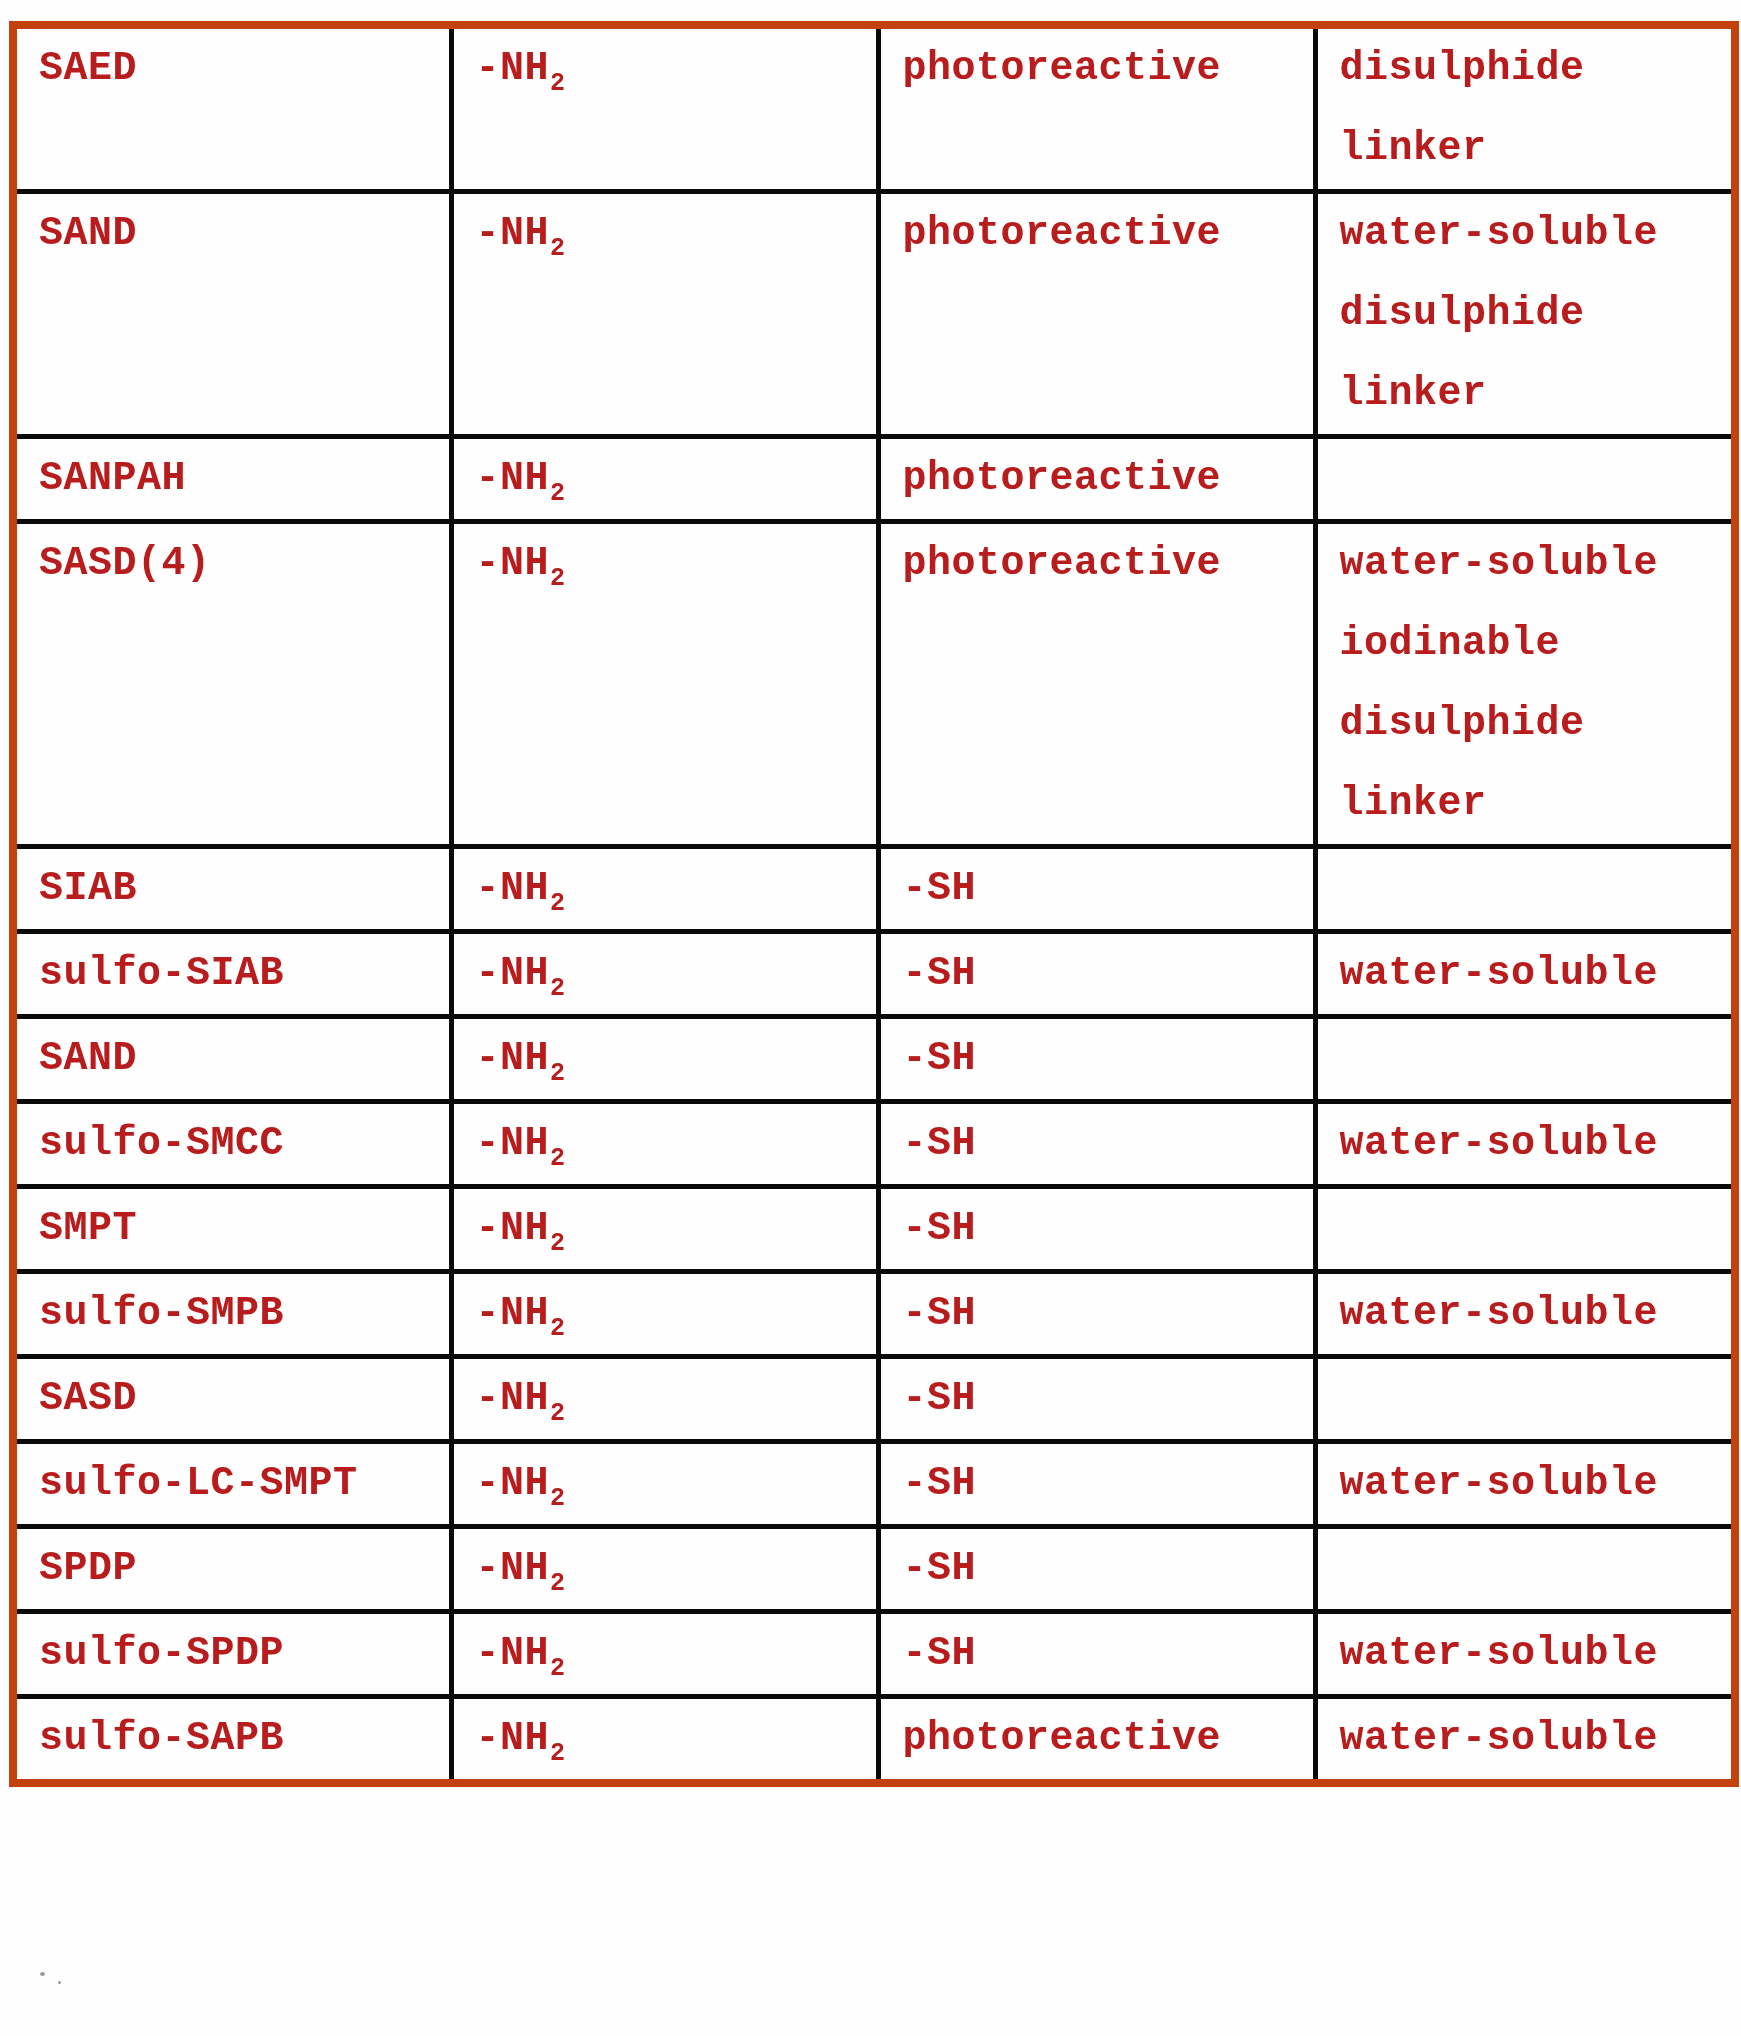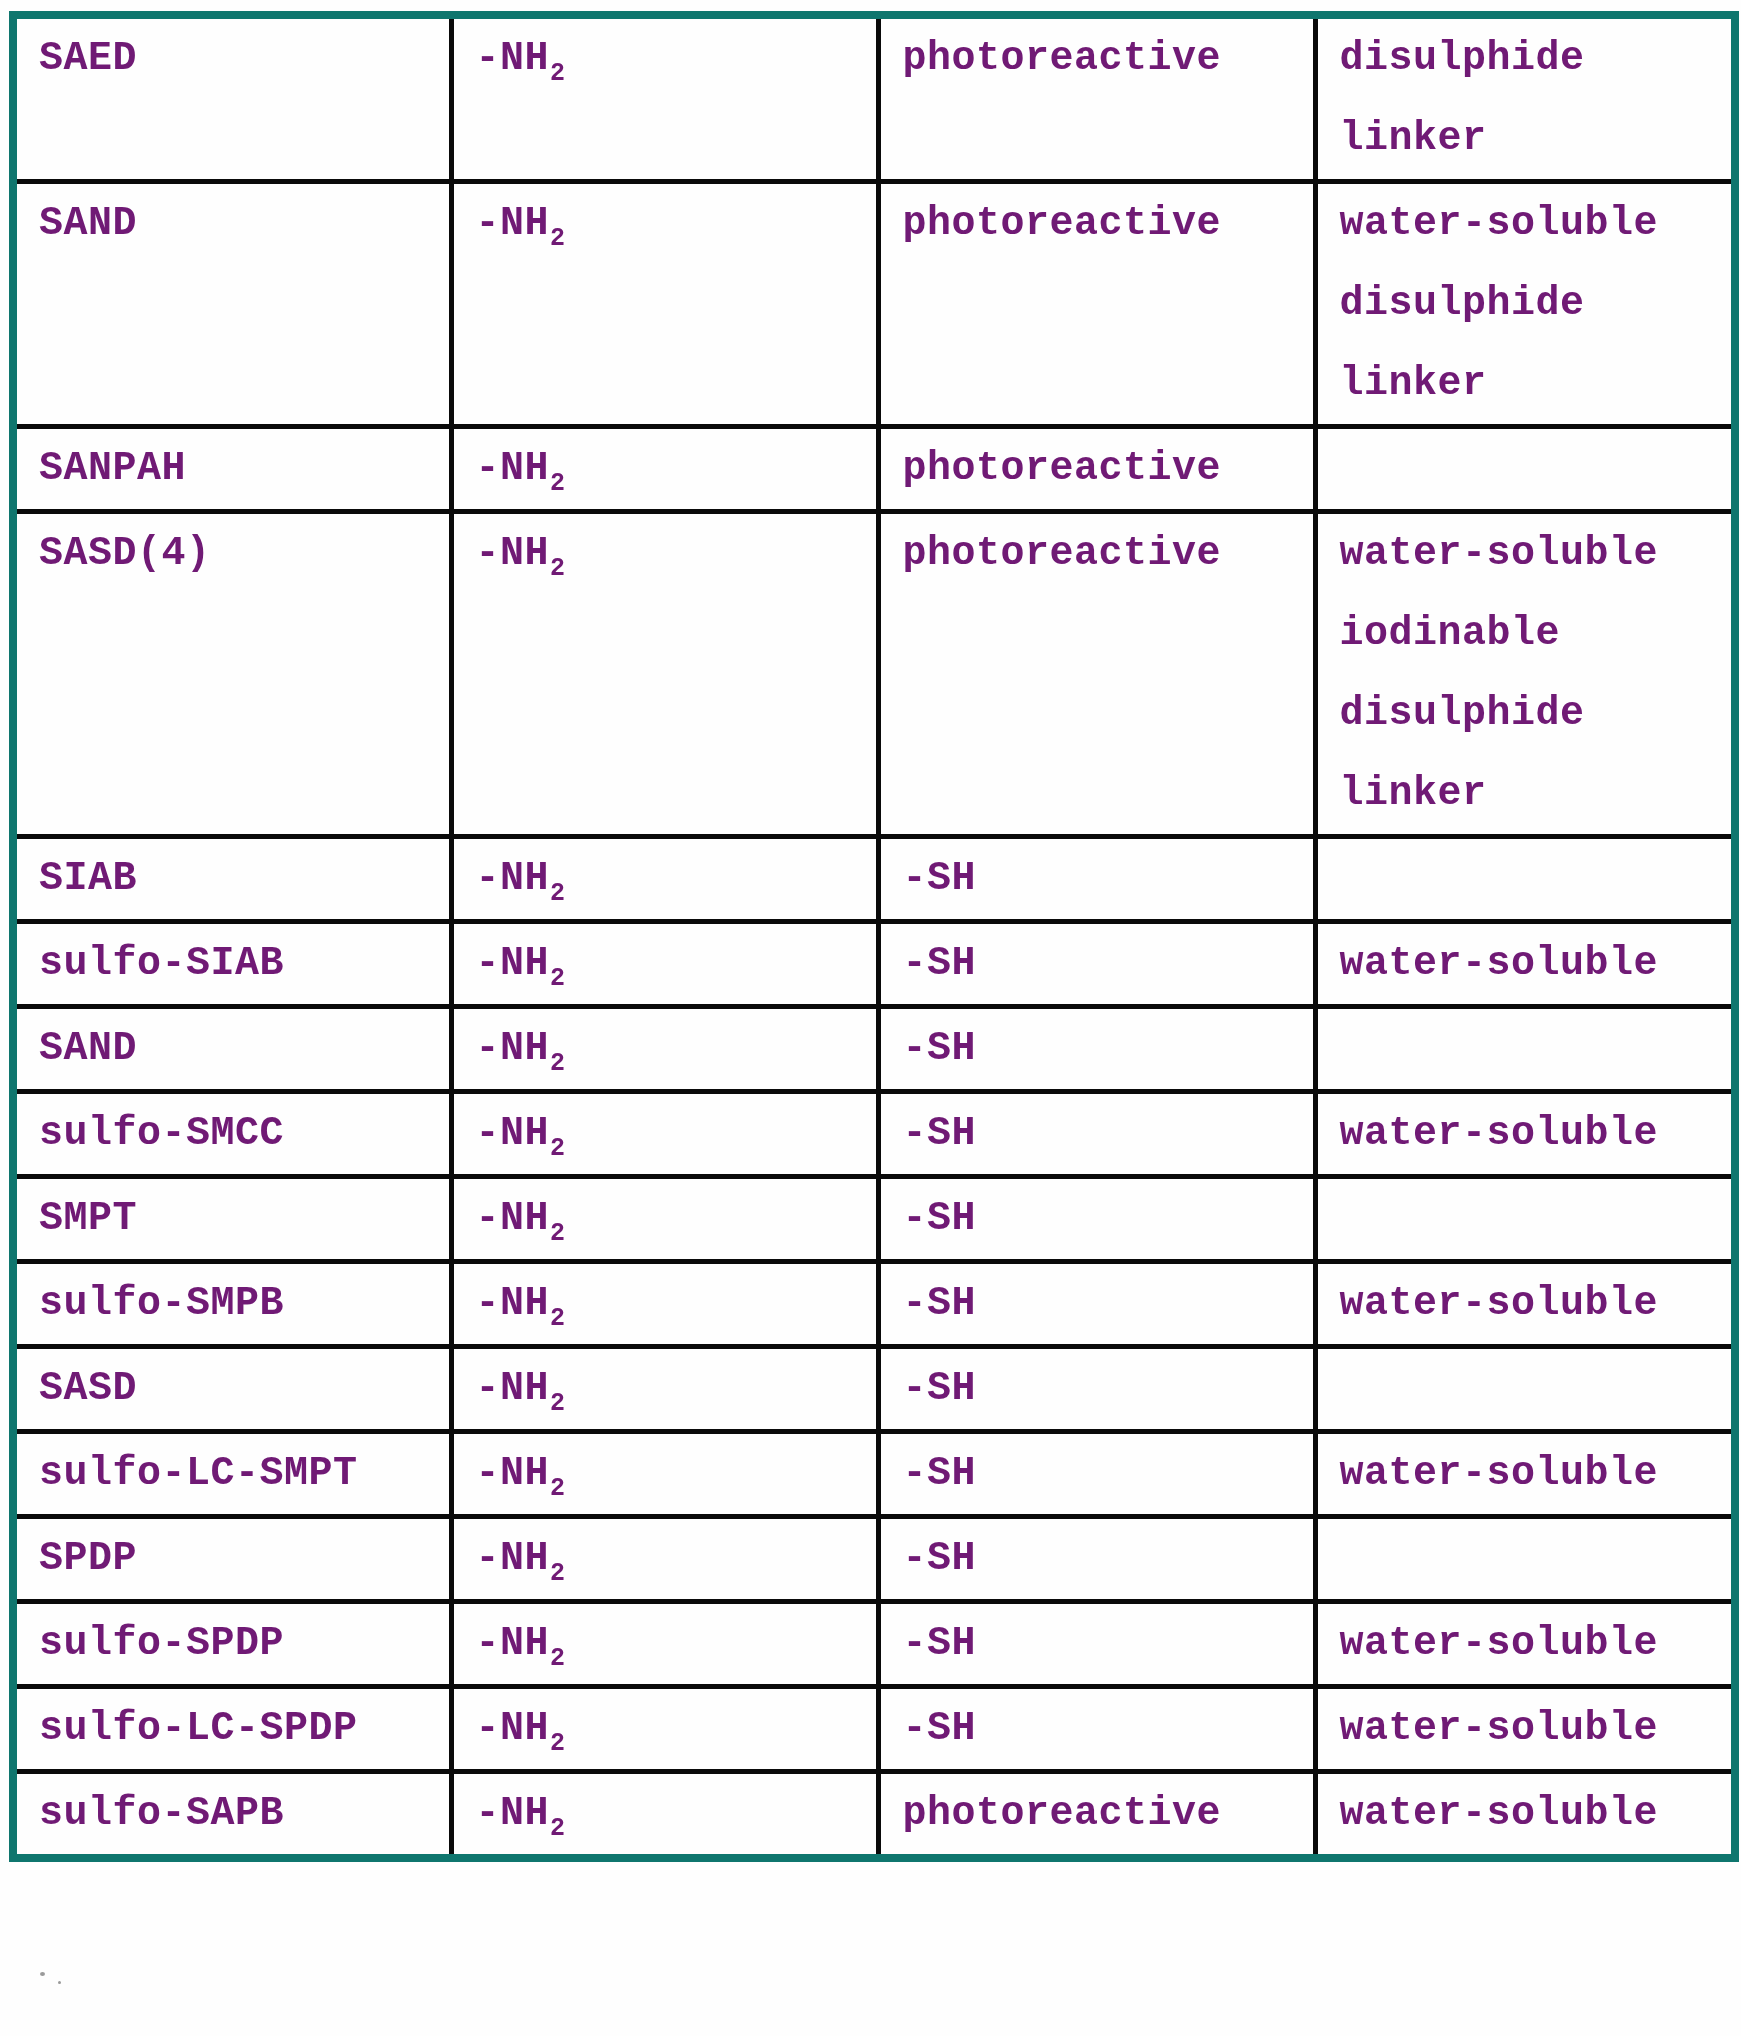--- a/index.html
+++ b/index.html
@@ -12,29 +12,29 @@
   }
   .page {
     position: relative;
     width: 1741px;
     height: 2036px;
     background: #fefefe;
   }
   table.xlink {
     position: absolute;
     left: 9px;
-    top: 11px;
+    top: 21px;
     width: 1722px;
     border-collapse: collapse;
     table-layout: fixed;
-    border: 8px solid #0f766e;
+    border: 8px solid #c2410c;
     font-family: "Liberation Mono", "DejaVu Sans Mono", monospace;
     font-weight: 700;
     font-size: 40px;
-    color: #701a75;
+    color: #b91c1c;
   }
   table.xlink td {
     border: 5px solid #0a0a0a;
     vertical-align: top;
     padding: 0 6px 0 22px;
     background: #fefefe;
   }
   .line {
     line-height: 80px;
     height: 80px;
@@ -253,34 +253,20 @@
           </td>
           <td>
             <div class="line"><span>-SH</span></div>
           </td>
           <td>
             <div class="line">water-soluble</div>
           </td>
         </tr>
         <tr>
           <td>
-            <div class="line"><span>sulfo-LC-SPDP</span></div>
-          </td>
-          <td>
-            <div class="line"><span>-NH</span><span class="sub">2</span></div>
-          </td>
-          <td>
-            <div class="line"><span>-SH</span></div>
-          </td>
-          <td>
-            <div class="line">water-soluble</div>
-          </td>
-        </tr>
-        <tr>
-          <td>
             <div class="line"><span>sulfo-SAPB</span></div>
           </td>
           <td>
             <div class="line"><span>-NH</span><span class="sub">2</span></div>
           </td>
           <td>
             <div class="line"><span>photoreactive</span></div>
           </td>
           <td>
             <div class="line">water-soluble</div>

